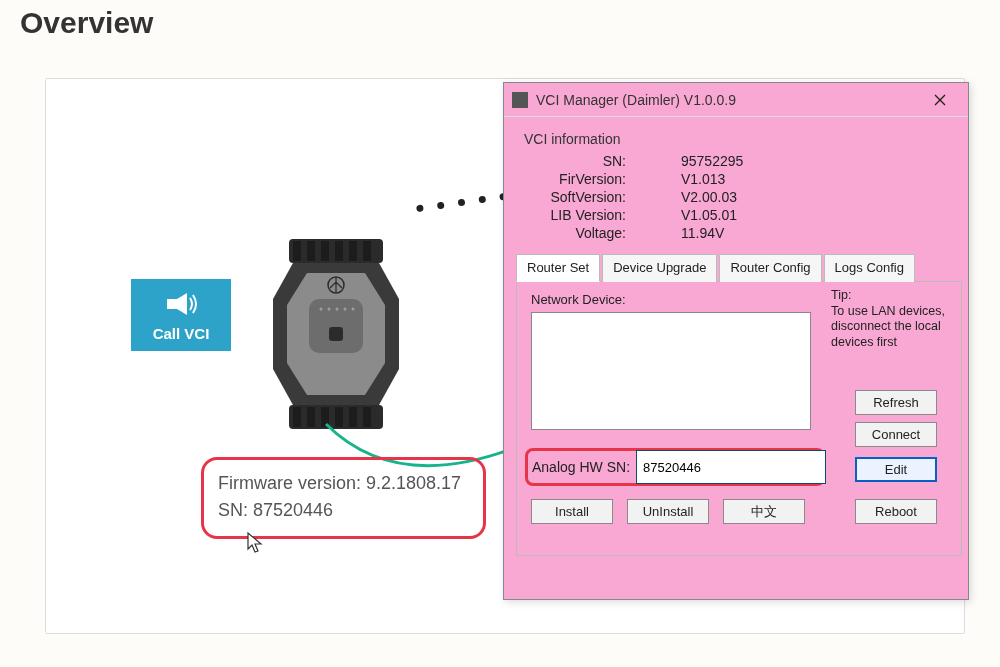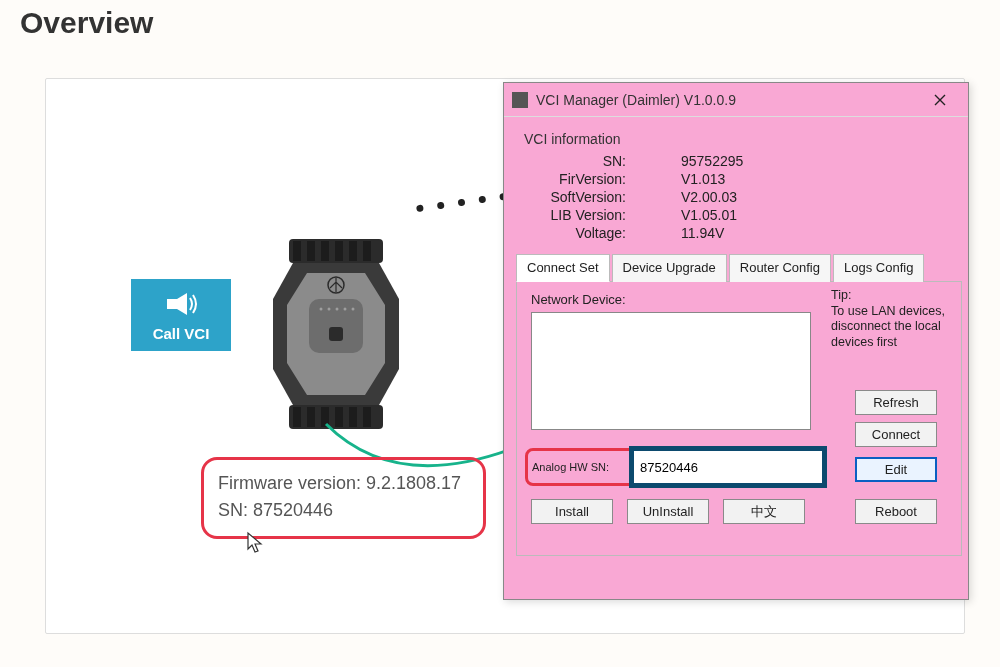--- a/index.html
+++ b/index.html
@@ -210,25 +210,25 @@
   .analog-wrap {
     position: absolute;
     left: 8px; top: 166px;
     width: 300px; height: 38px;
     border: 3px solid #e63448;
     border-radius: 8px;
     display: flex;
     align-items: center;
     padding: 0 4px;
   }
-  .analog-label { font-size: 11px; margin-right: 20px; white-space: nowrap; }
+  .analog-label { font-size: 14px; margin-right: 6px; white-space: nowrap; }
   .analog-input {
     flex: 1;
     height: 23px;
-    border: 5px solid #0c4a6e;
+    border: 1px solid #0c4a6e;
     padding: 16px 6px;
     font-size: 13px;
   }
 
   .right-block {
     position: absolute;
     right: 0px;
     top: 200px;
     width: 6px;
     height: 290px;
@@ -345,21 +345,21 @@
       <div class="info-key">LIB Version:</div>
       <div class="info-val">V1.05.01</div>
     </div>
     <div class="info-row">
       <div class="info-key">Voltage:</div>
       <div class="info-val">11.94V</div>
     </div>
   </div>
 
   <div class="tabs">
-    <div class="tab active">Connect Set</div>
+    <div class="tab active">Router Set</div>
     <div class="tab">Device Upgrade</div>
     <div class="tab">Router Config</div>
     <div class="tab">Logs Config</div>
   </div>
 
   <div class="tab-body">
     <div class="net-label">Network Device:</div>
     <div class="listbox"></div>
 
     <div class="tip">

